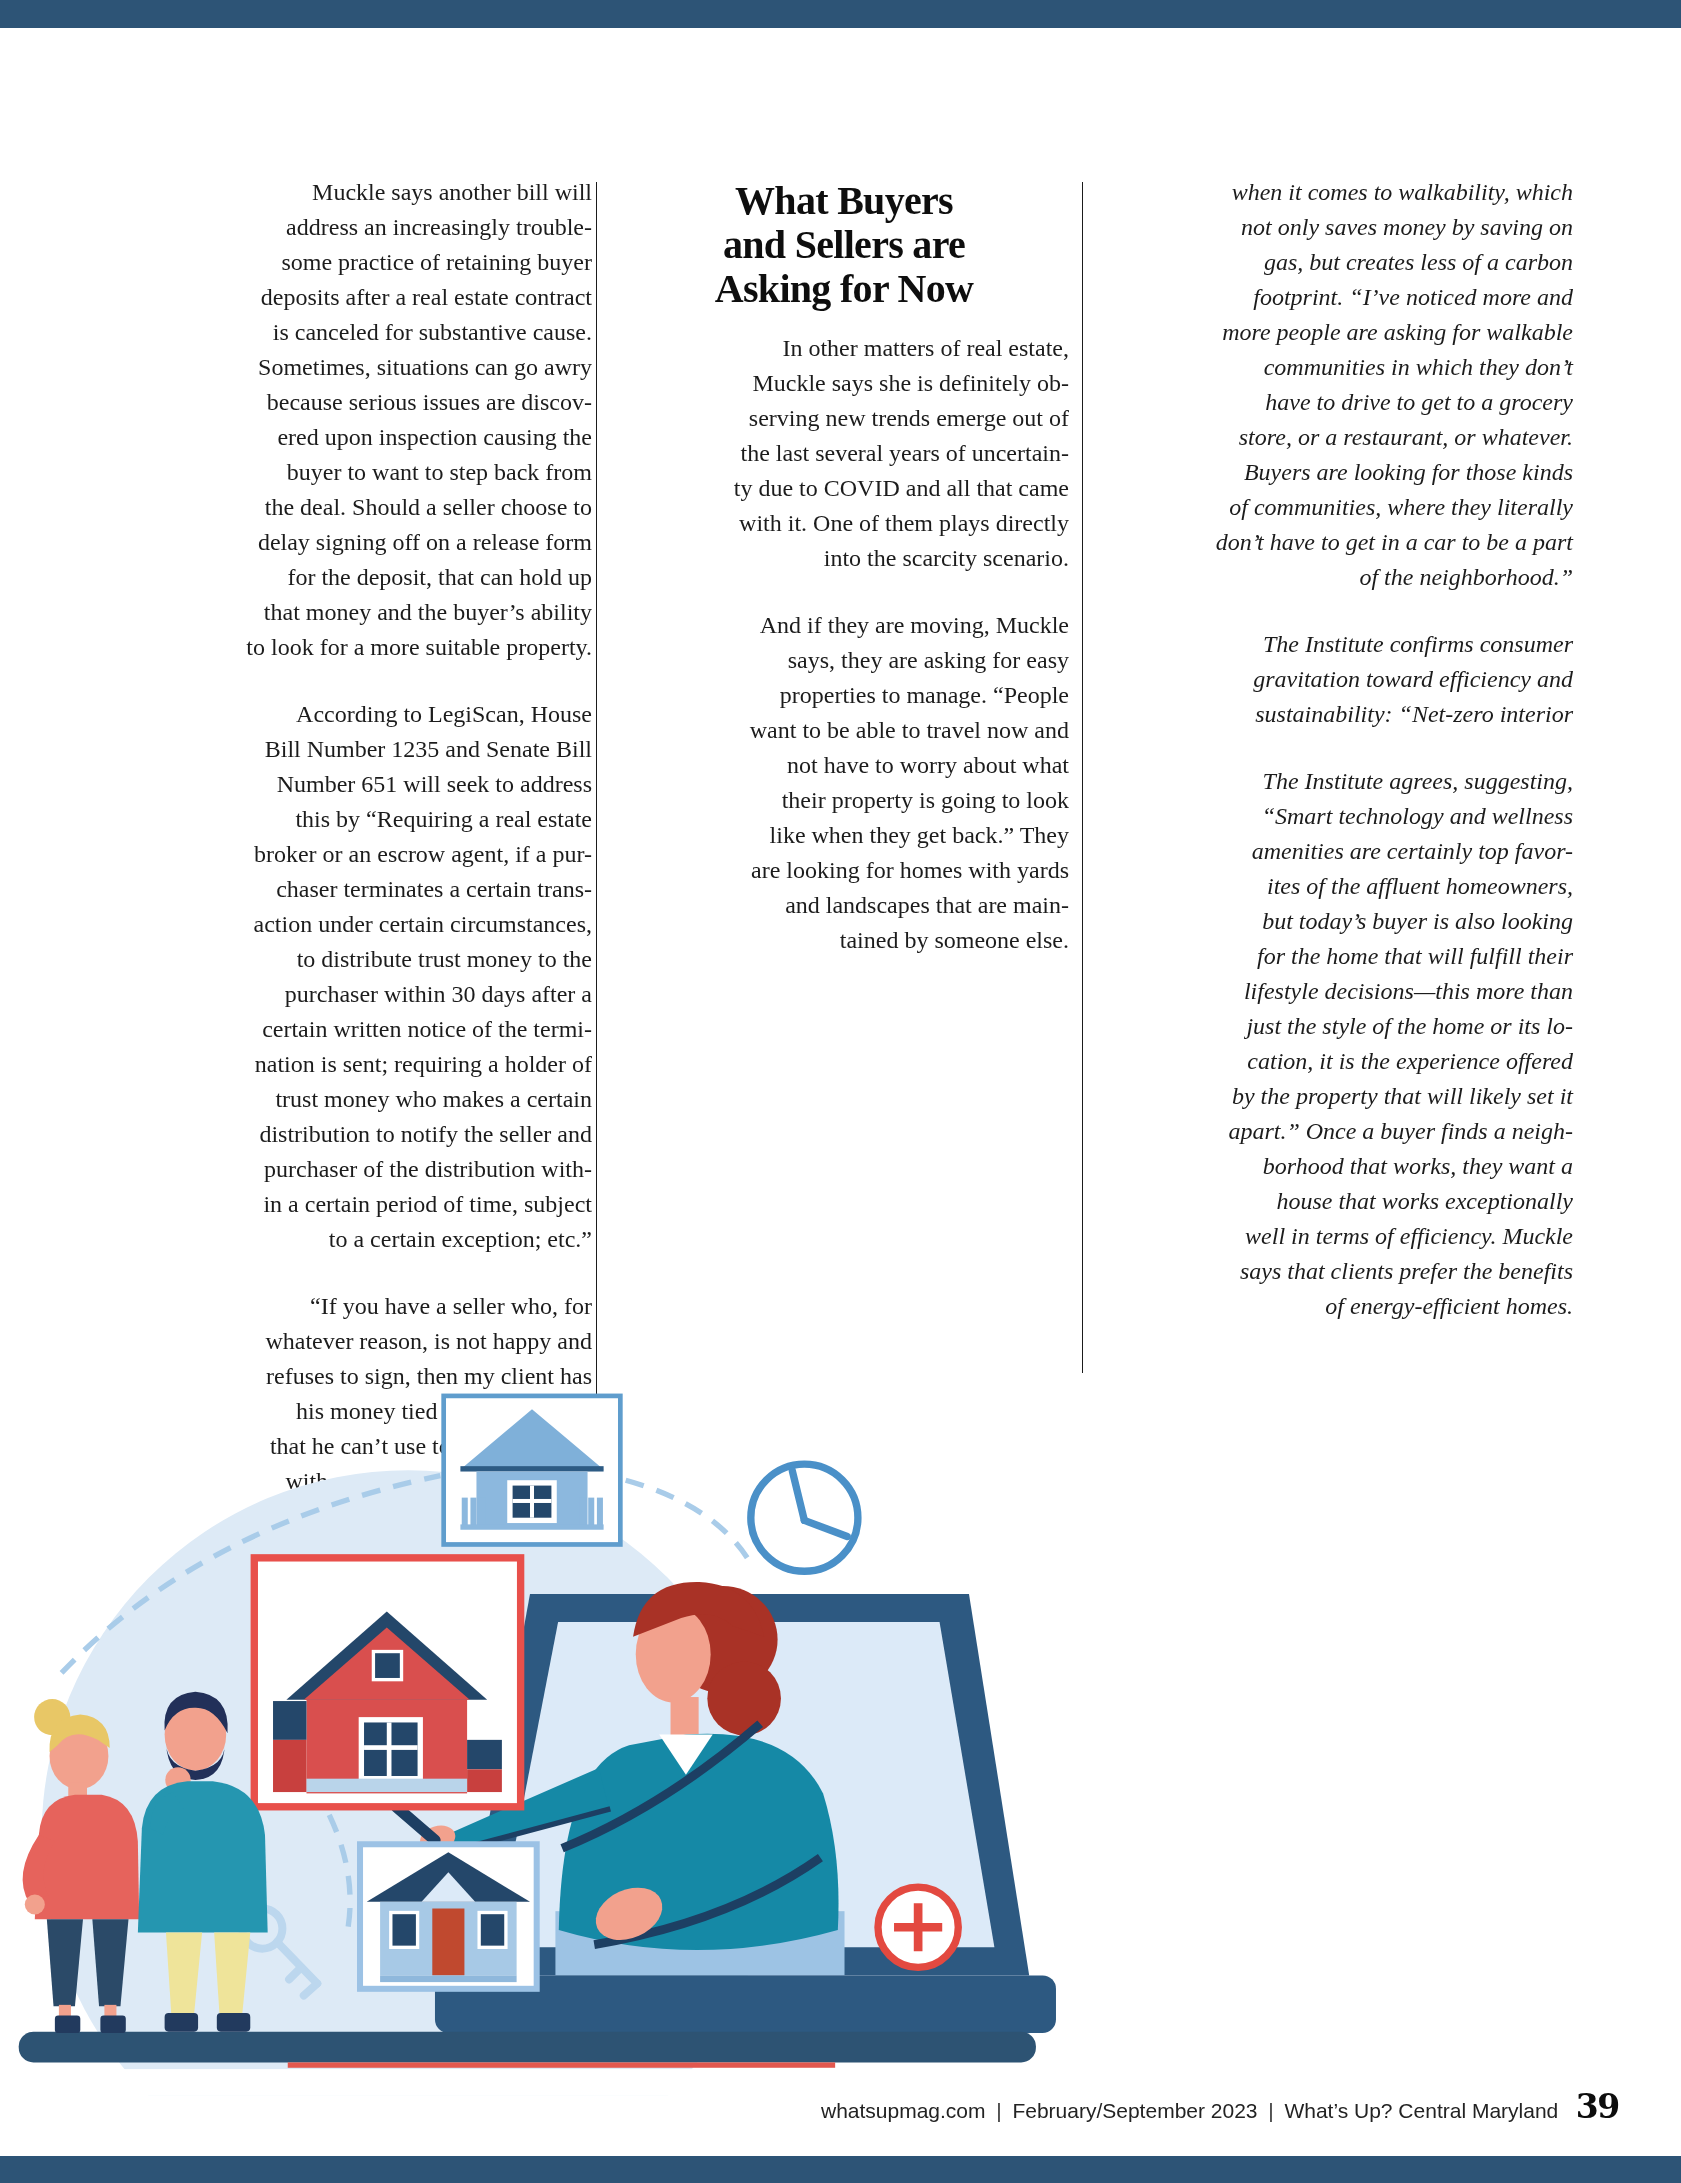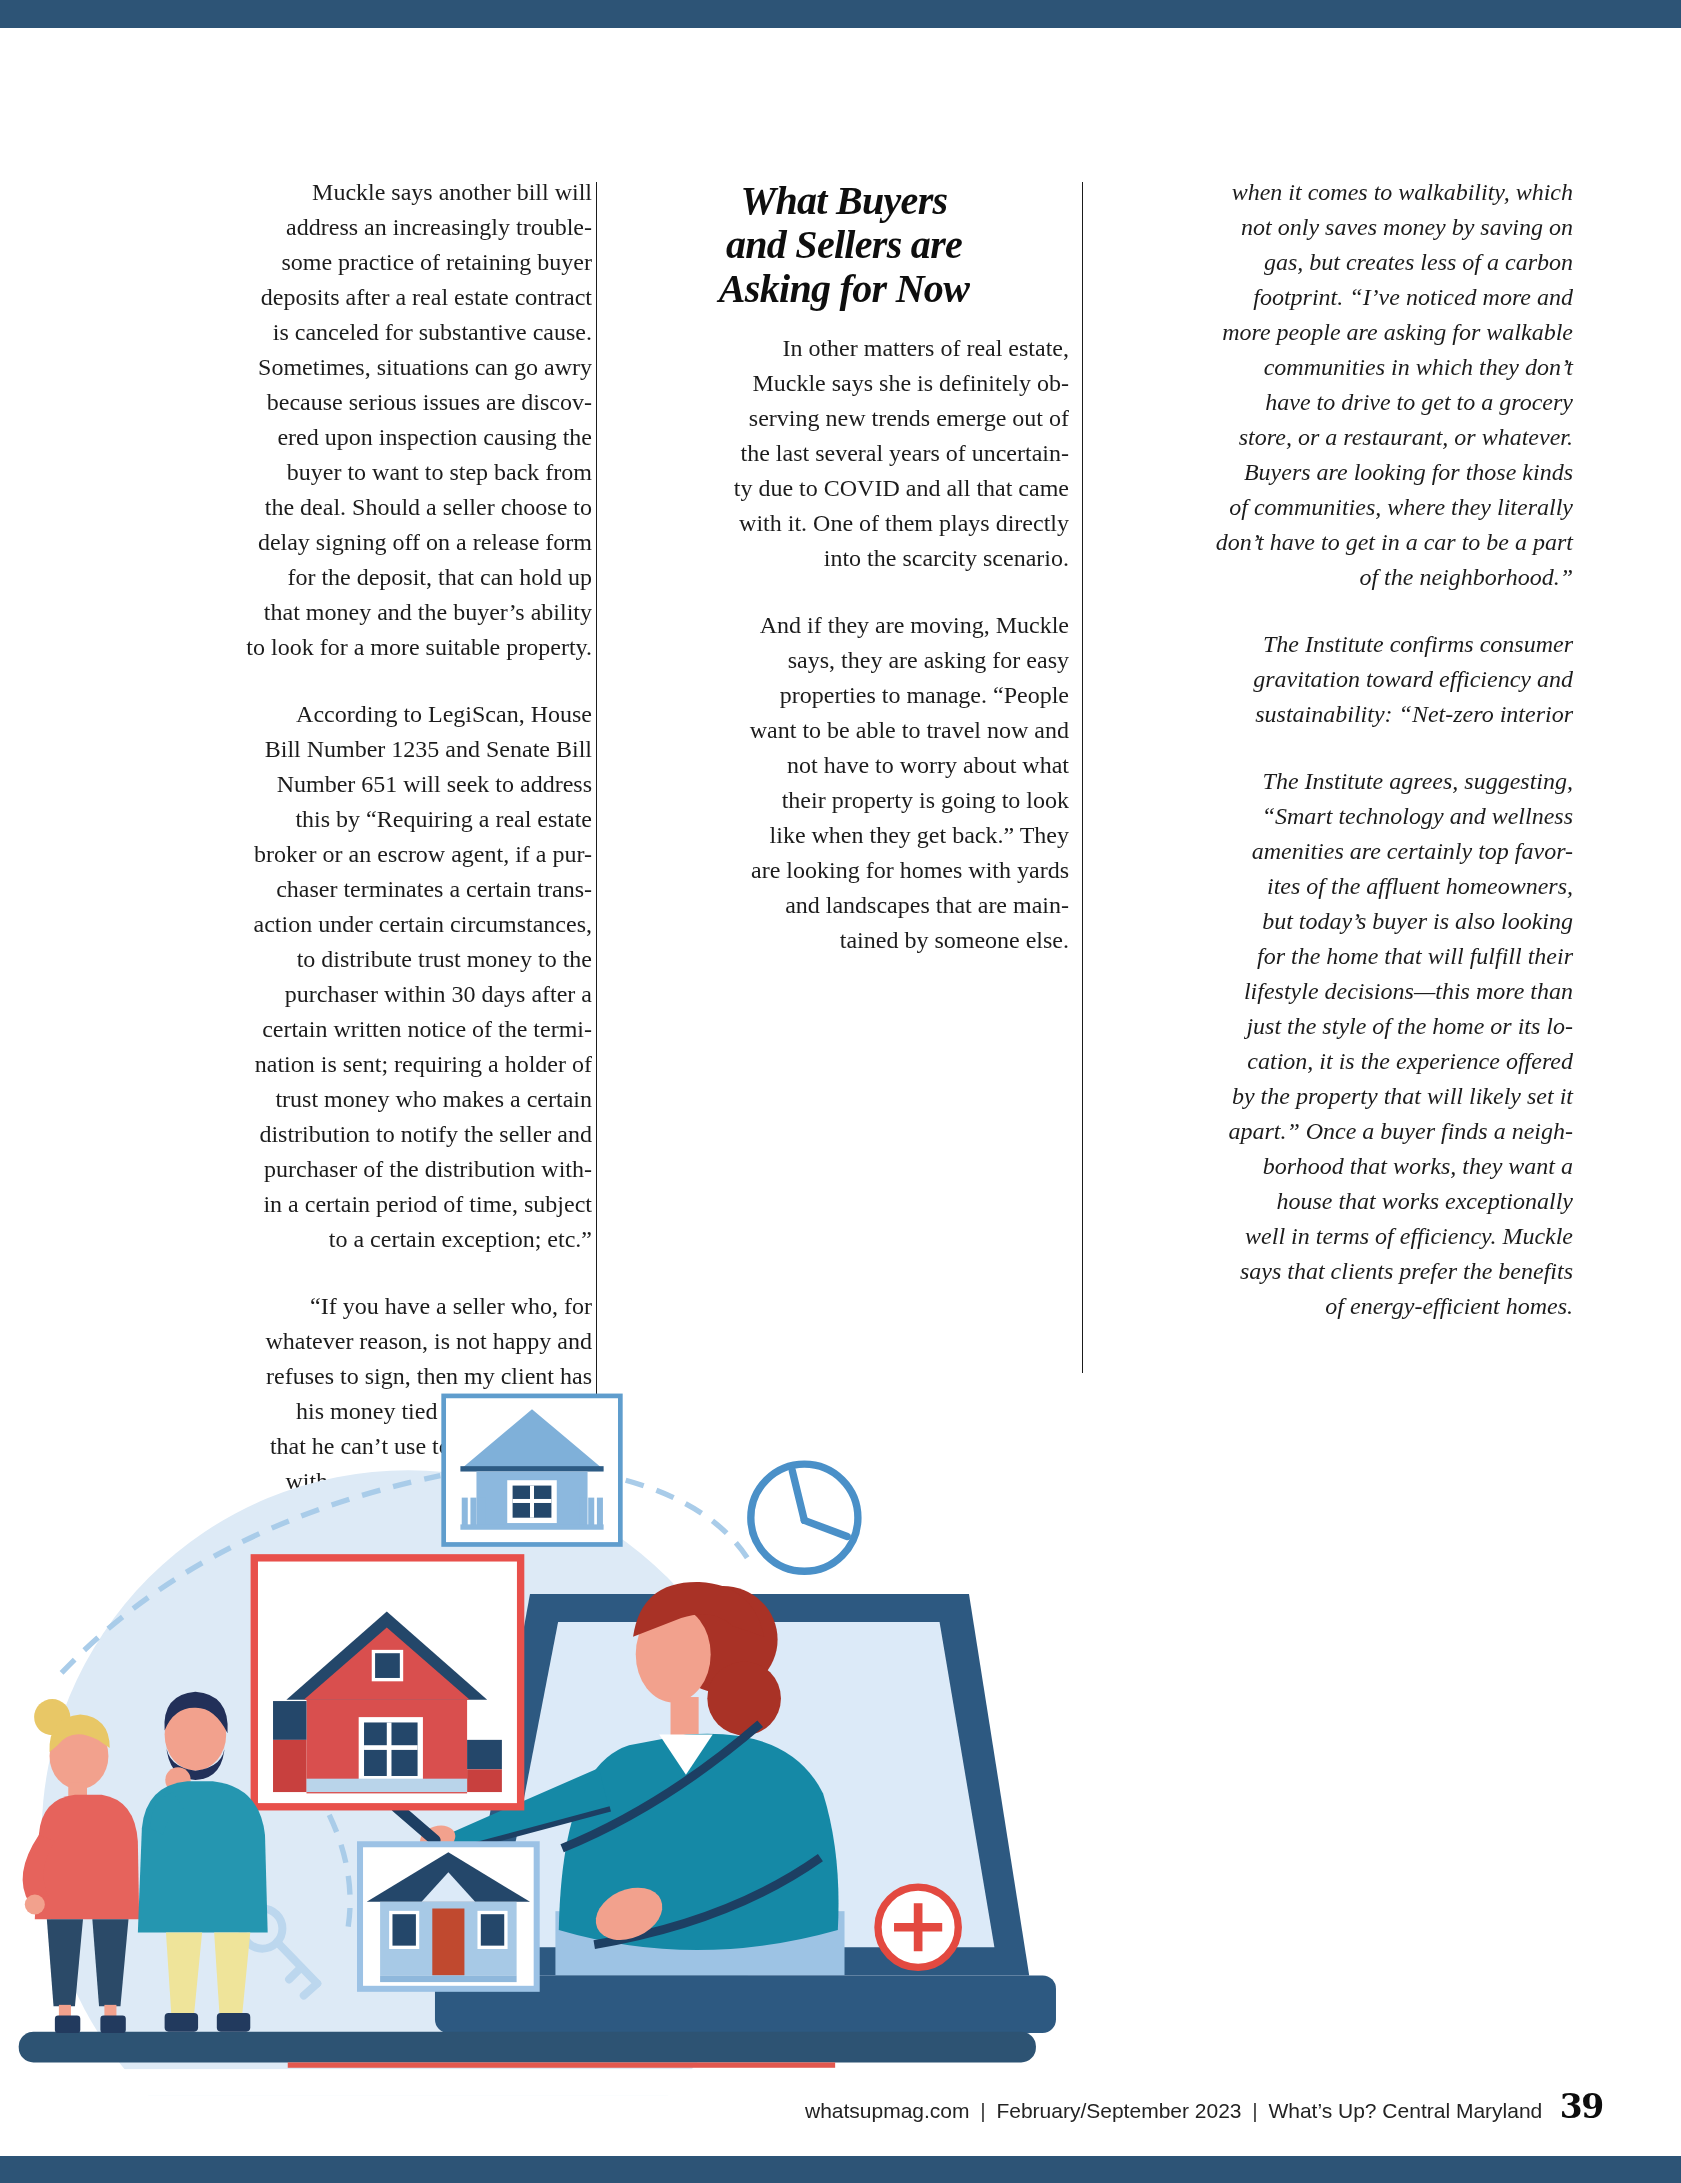--- a/index.html
+++ b/index.html
@@ -11,22 +11,22 @@
   .divider{position:absolute;width:1.3px;background:#1b1b1b;}
   #div1{left:596px;top:182px;height:1854px;}
   #div2{left:1082px;top:182px;height:1191px;}
   .col{position:absolute;top:175px;}
   #col1{left:136px;width:456px;}
   #col2{left:619px;width:450px;}
   #col3{left:1103px;width:470px;font-style:italic;}
   .body-para{margin:0 0 32px 0;font-size:24px;line-height:35px;white-space:pre-line;text-align:right;}
   .hang{padding-left:13.4px;text-indent:-13.4px;}
   #heading{font-weight:bold;font-size:40px;line-height:44px;text-align:center;
-           margin:4px 0 20px 0;white-space:pre-line;color:#0e0e0e;letter-spacing:-0.7px;font-style:italic;}
-  #footer{position:absolute;top:2087px;right:78px;display:flex;align-items:baseline;
+           margin:4px 0 20px 0;white-space:pre-line;color:#0e0e0e;letter-spacing:-0.7px;}
+  #footer{position:absolute;top:2087px;right:62px;display:flex;align-items:baseline;
           font-family:"Liberation Sans",sans-serif;font-size:21px;color:#232323;justify-content:flex-end;}
   #footer .sep{margin:0 10.7px;color:#3a3a3a;}
   #footer .page-num{font-family:"DejaVu Serif",serif;font-weight:bold;font-size:33px;
           margin-left:17.4px;color:#0d0d0d;letter-spacing:-1.3px;}
   #illo{position:absolute;left:0;top:1365px;width:1681px;height:731px;}
 </style>
 </head>
 <body>
 
 <div id="page">

